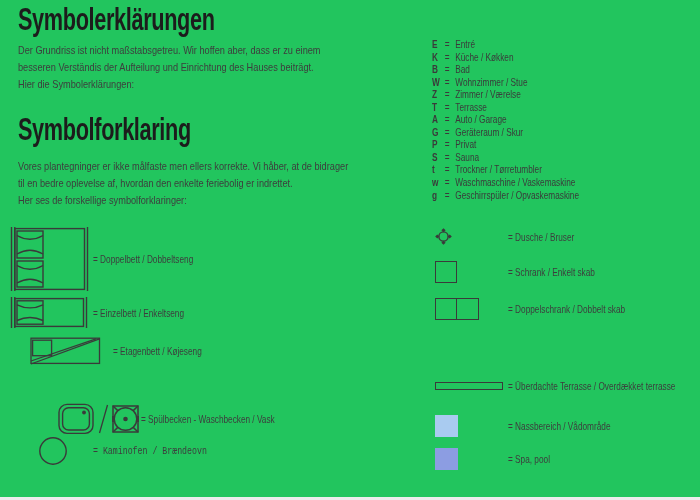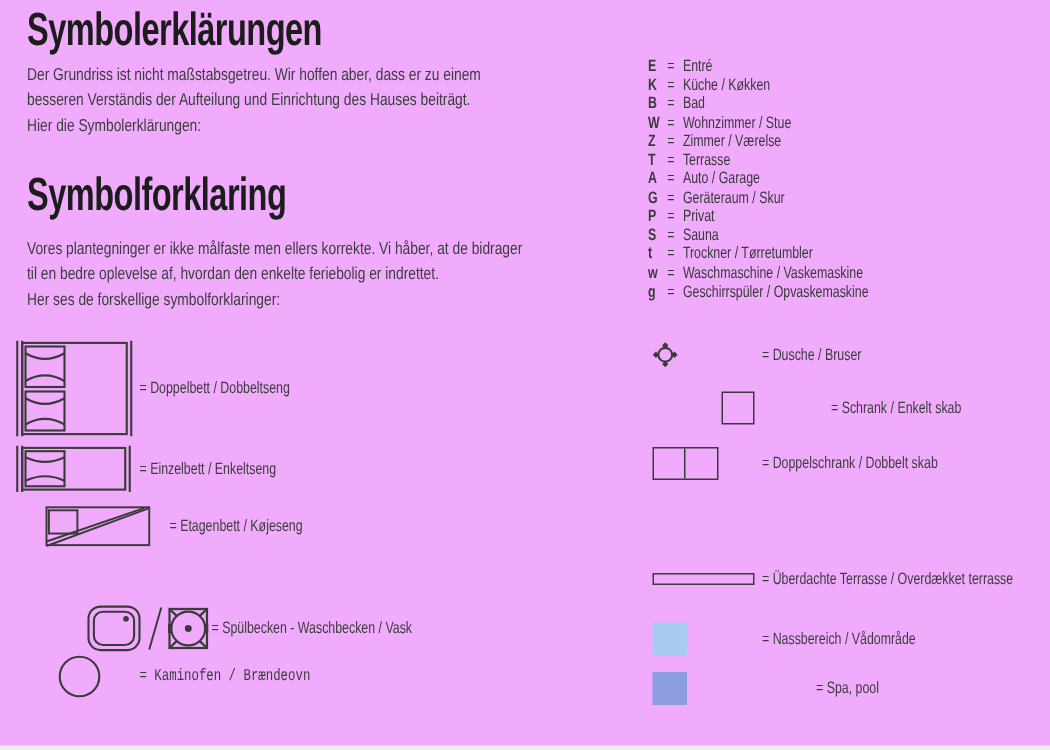--- a/index.html
+++ b/index.html
@@ -1,18 +1,18 @@
 <!DOCTYPE html>
 <html><head>
 <meta charset="utf-8">
 <style>
   html,body { margin:0; padding:0; background:#ffffff; }
   .page {
     position:relative; width:700px; height:500px; overflow:hidden;
-    background:#f0abfc; color:#3a3a3a;
+    background:#22c55e; color:#3a3a3a;
     font-family:"Liberation Sans","DejaVu Sans",sans-serif;
   }
   .h {
     position:absolute; left:18px; margin:0; font-size:31px; font-weight:700;
     color:#1c1c1c; letter-spacing:-0.5px; white-space:nowrap;
     transform:scaleX(0.70); transform-origin:0 0;
   }
   .para {
     position:absolute; left:18px; margin:0; font-size:11.5px; line-height:17px;
     color:#3d3d3d; white-space:pre-line;
@@ -230,21 +230,21 @@
         <circle class="stroke" stroke-width="1.4" cx="8.5" cy="8.5" r="4.6"></circle>
         <path class="fillink" d="M8.5 0.2 L10.6 2.3 L8.5 4.4 L6.4 2.3 Z"></path>
         <path class="fillink" d="M8.5 12.6 L10.6 14.7 L8.5 16.8 L6.4 14.7 Z"></path>
         <path class="fillink" d="M0.2 8.5 L2.3 6.4 L4.4 8.5 L2.3 10.6 Z"></path>
         <path class="fillink" d="M12.6 8.5 L14.7 6.4 L16.8 8.5 L14.7 10.6 Z"></path>
       </svg>
     </div>
     <span class="lbl">= Dusche / Bruser</span>
   </div>
 
-  <div class="lrow right" style="top:261px; height:22px;margin-left:46px;">
+  <div class="lrow right" style="top:261px; height:22px;">
     <div class="icase">
         <div class="cab"></div>
       </div>
     <span class="lbl">= Schrank / Enkelt skab</span>
   </div>
 
   <div class="lrow right" style="top:298px; height:22px;text-align:right;">
     <div class="icase">
         <div class="dcab"></div>
       </div>
@@ -259,21 +259,21 @@
     <span class="lbl">= Überdachte Terrasse / Overdækket terrasse</span>
   </div>
 
   <div class="lrow right" style="top:415px; height:22px;">
     <div class="icase">
         <div class="swatch" style="background: rgb(169, 203, 240);"></div>
       </div>
     <span class="lbl">= Nassbereich / Vådområde</span>
   </div>
 
-  <div class="lrow right" style="top:447px; height:23px;gap:36px;">
+  <div class="lrow right" style="top:447px; height:23px;">
     <div class="icase">
         <div class="swatch" style="background: rgb(140, 157, 226);"></div>
       </div>
     <span class="lbl">= Spa, pool</span>
   </div>
 
   <div class="page-edge"></div>
 </div>
 
 </body></html>

